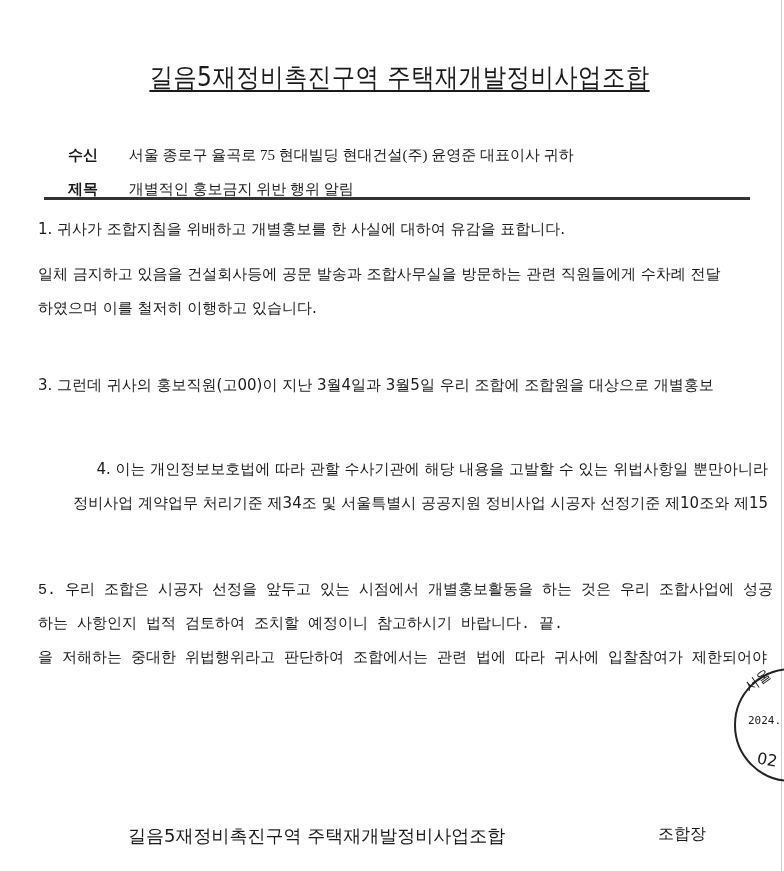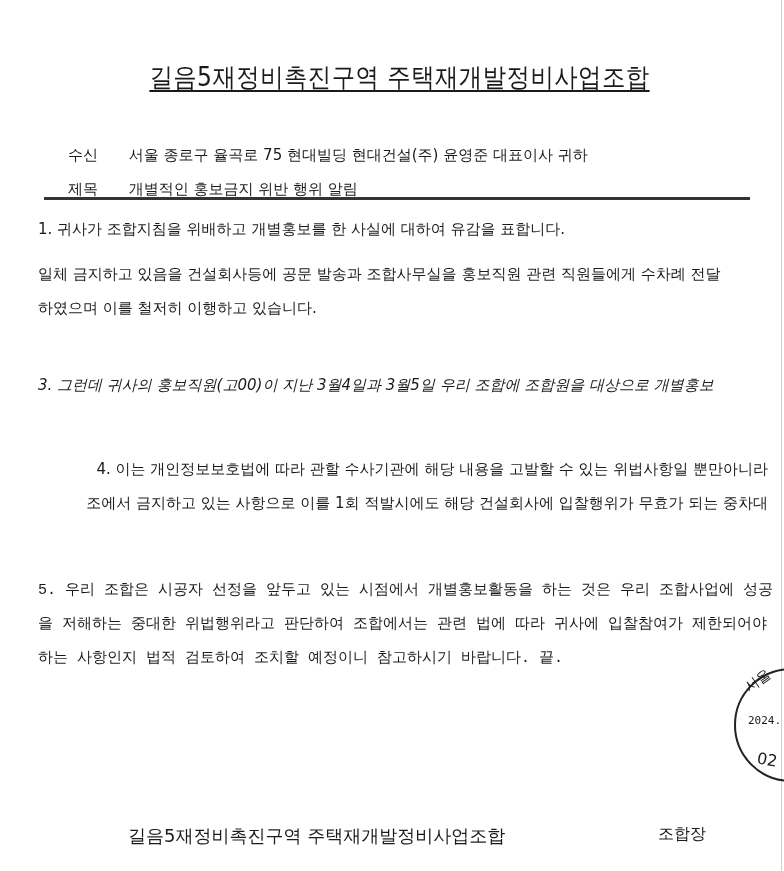--- a/index.html
+++ b/index.html
@@ -13,36 +13,36 @@
       background: #cfcfcf;
     }
     .title {
       position: absolute; left: 122px; top: 60px; width: 548px;
       font-size: 26px; letter-spacing: 0.5px; text-align: center;
       text-decoration: underline; text-underline-offset: 4px;
       text-decoration-thickness: 2px; white-space: nowrap;
       transform: scaleX(0.9); transform-origin: center;
     }
     .meta-row { position: absolute; left: 68px; font-size: 15px; white-space: nowrap; }
-    .meta-row .label { display: inline-block; width: 56px; }
-    .meta-row .val { display: inline-block; }
+    .meta-row .label { display: inline-block; width: 56px; font-weight: bold; }
+    .meta-row .val { display: inline-block; font-family: Liberation Serif, serif; }
     .row-recipient { top: 146px; }
     .row-subject { top: 180px; }
     .divider {
       position: absolute; left: 44px; top: 197px; width: 706px; height: 3px;
       background: #333;
     }
     .para {
       position: absolute; left: 38px; width: 730px;
       font-size: 15px; line-height: 34px; white-space: nowrap;
     }
     .para span { display: block; }
     .p1 { top: 212px; }
     .p2 { top: 257px; }
-    .p3 { top: 368px; font-style: italic; }
+    .p3 { top: 368px; }
     .p4 { top: 452px; text-align: right; }
     .p5 { top: 574px; font-family: Liberation Mono, monospace; }
     .stamp {
       position: absolute; left: 734px; top: 668px; width: 110px; height: 110px;
       border: 2px solid #222; border-radius: 50%;
     }
     .stamp-top {
       position: absolute; left: 744px; top: 672px; font-size: 14px;
       transform: rotate(-35deg);
     }
@@ -75,34 +75,34 @@
 <div class="meta-row row-subject">
   <span class="label">제목</span>
   <span class="val">개별적인 홍보금지 위반 행위 알림</span>
 </div>
 <div class="divider"></div>
 
 <div class="para p1">
   <span>1. 귀사가 조합지침을 위배하고 개별홍보를 한 사실에 대하여 유감을 표합니다.</span>
 </div>
 <div class="para p2">
-  <span>일체 금지하고 있음을 건설회사등에 공문 발송과 조합사무실을 홍보직원 관련 직원들에게 수차례 전달</span>
+  <span>일체 금지하고 있음을 건설회사등에 공문 발송과 조합사무실을 방문하는 관련 직원들에게 수차례 전달</span>
   <span>하였으며 이를 철저히 이행하고 있습니다.</span>
 </div>
 <div class="para p3">
   <span>3. 그런데 귀사의 홍보직원(고00)이 지난 3월4일과 3월5일 우리 조합에 조합원을 대상으로 개별홍보</span>
 </div>
 <div class="para p4">
   <span>4. 이는 개인정보보호법에 따라 관할 수사기관에 해당 내용을 고발할 수 있는 위법사항일 뿐만아니라</span>
-  <span>조에서 금지하고 있는 사항으로 이를 1회 적발시에도 해당 건설회사에 입찰행위가 무효가 되는 중차대</span>
+  <span>정비사업 계약업무 처리기준 제34조 및 서울특별시 공공지원 정비사업 시공자 선정기준 제10조와 제15</span>
 </div>
 <div class="para p5">
   <span>5. 우리 조합은 시공자 선정을 앞두고 있는 시점에서 개별홍보활동을 하는 것은 우리 조합사업에 성공</span>
+  <span>하는 사항인지 법적 검토하여 조치할 예정이니 참고하시기 바랍니다. 끝.</span>
   <span>을 저해하는 중대한 위법행위라고 판단하여 조합에서는 관련 법에 따라 귀사에 입찰참여가 제한되어야</span>
-  <span>하는 사항인지 법적 검토하여 조치할 예정이니 참고하시기 바랍니다. 끝.</span>
 </div>
 
 <div class="stamp"></div>
 <div class="stamp-top">서울</div>
 <div class="stamp-date">2024. 0</div>
 <div class="stamp-bottom">02</div>
 
 <div class="footer">길음5재정비촉진구역 주택재개발정비사업조합</div>
 <div class="footer-role">조합장</div>
 

